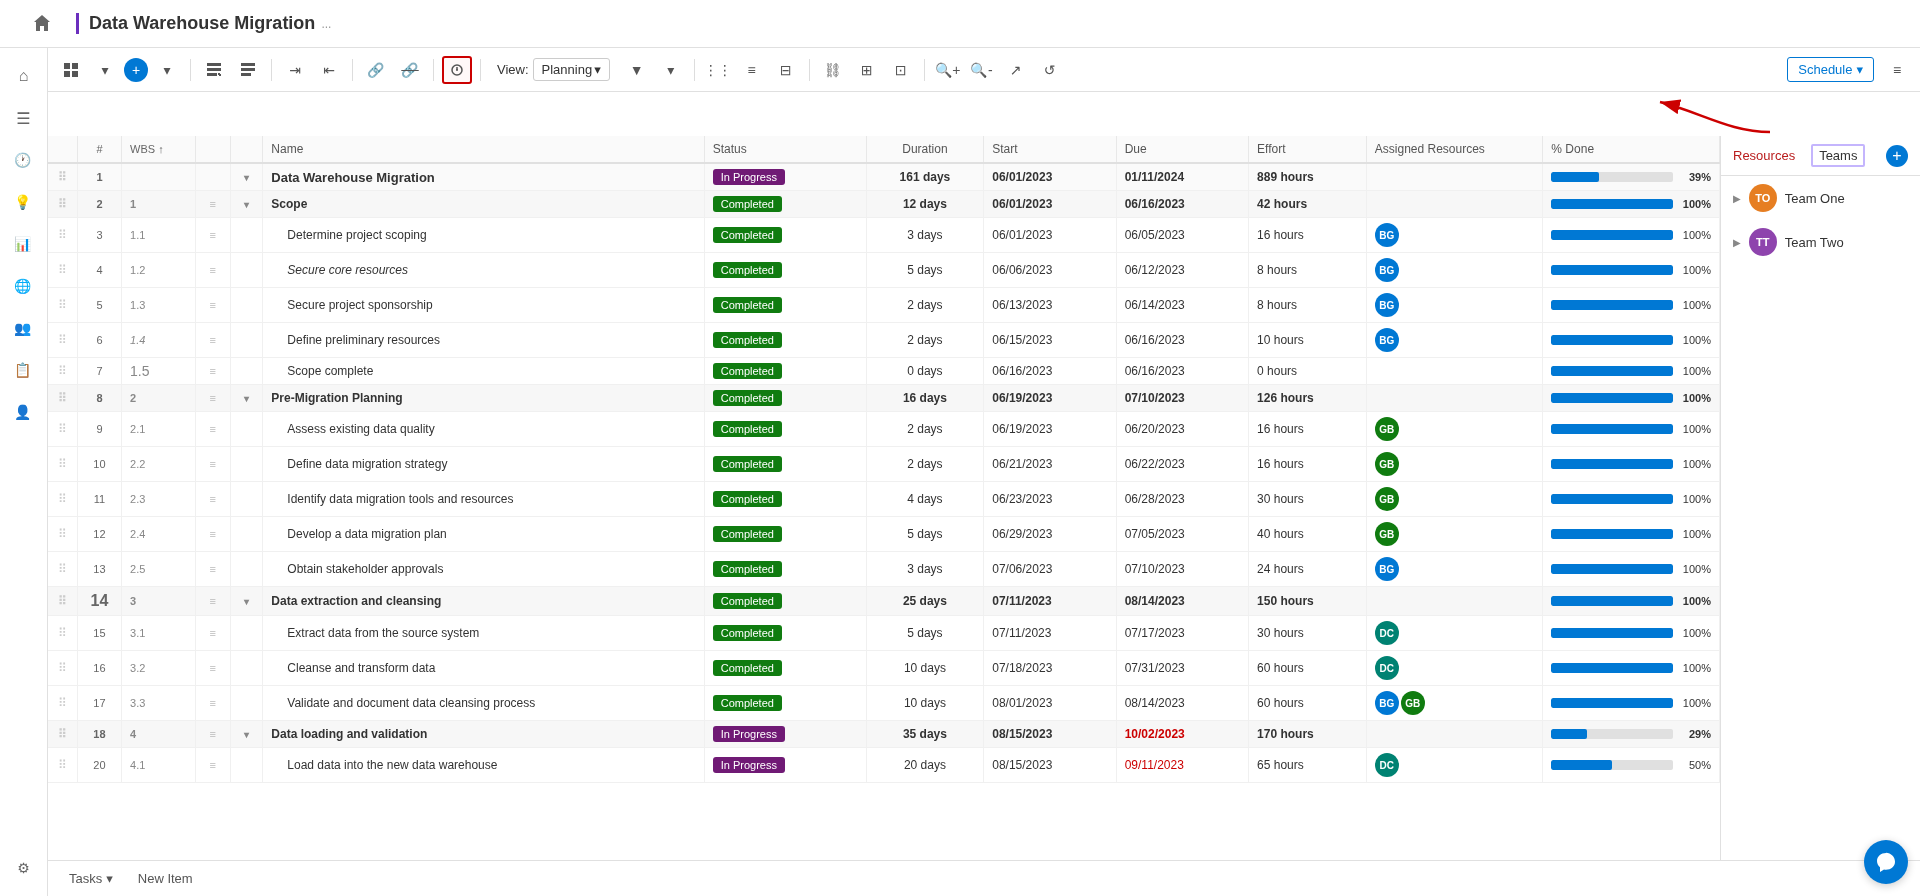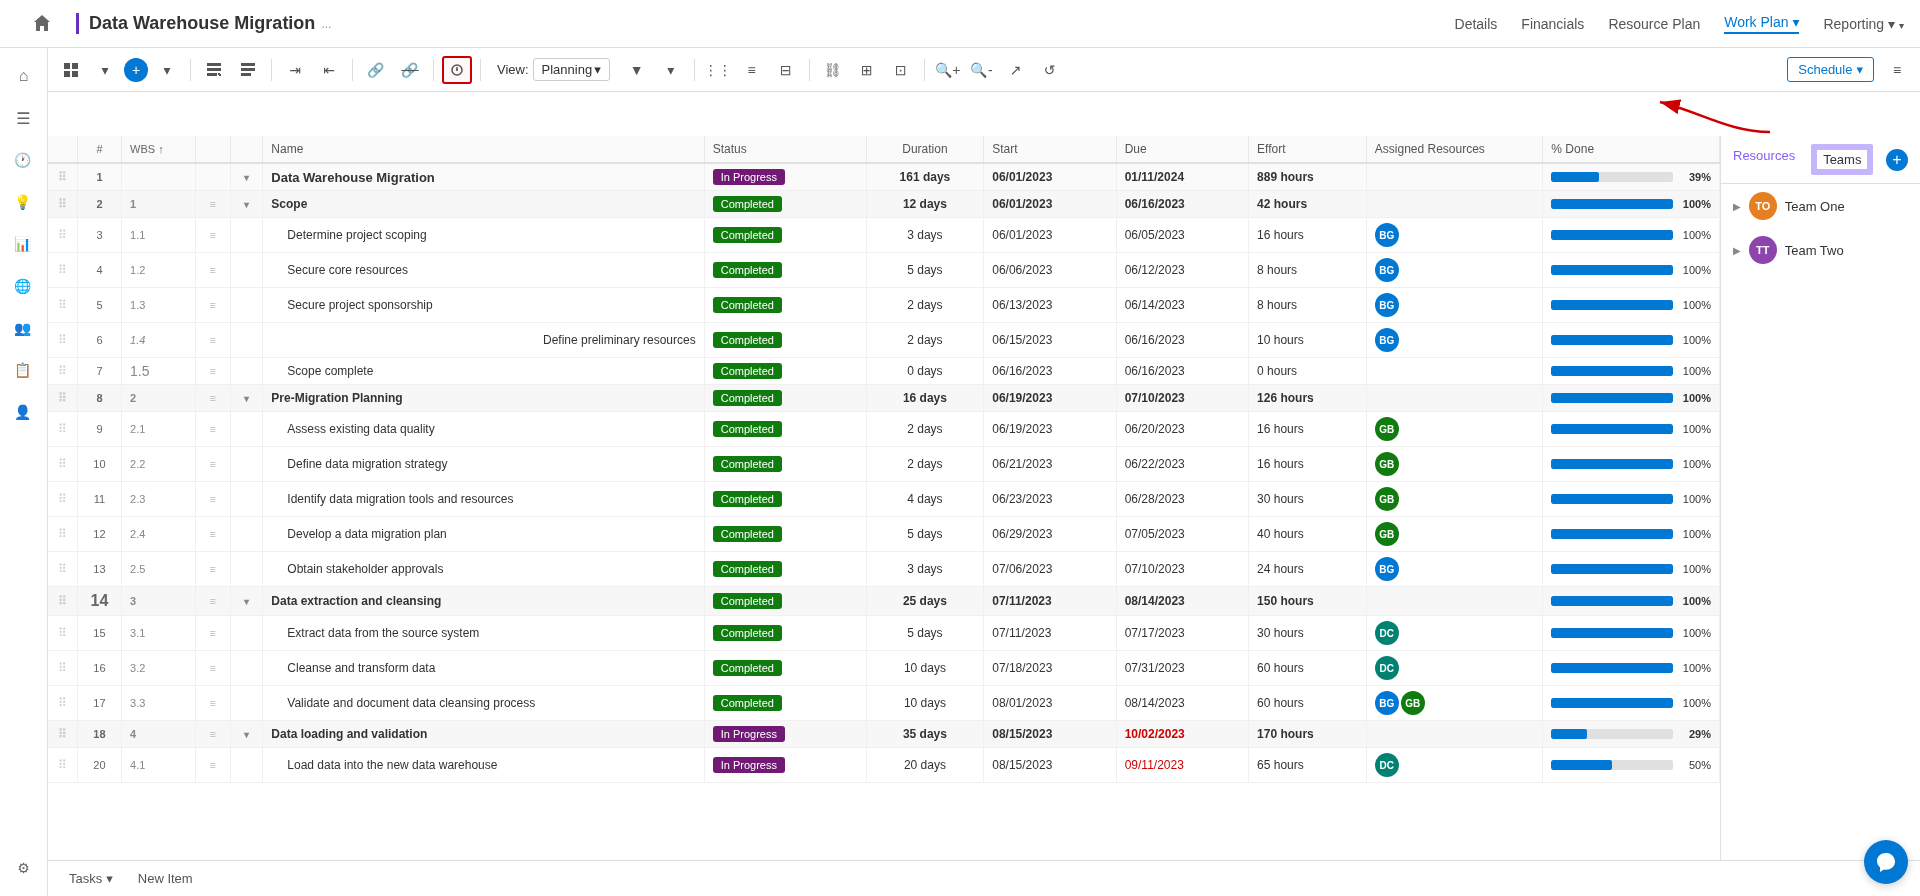--- a/index.html
+++ b/index.html
@@ -79,24 +79,24 @@
     }
     .right-panel-header {
       display: flex; align-items: center; justify-content: space-between;
       padding: 8px 12px; border-bottom: 1px solid #e0e0e0;
       position: sticky; top: 0; background: #fff; z-index: 5;
     }
     .right-panel-tabs {
       display: flex; gap: 16px;
     }
     .right-panel-tab {
-      font-size: 13px; color: #8b5cf6; cursor: pointer; padding: 4px 0;
+      font-size: 13px; color: #b91c1c; cursor: pointer; padding: 4px 0;
     }
     .right-panel-tab.teams-active {
-      color: #333; border: 6px solid #c4b5fd; padding: 2px 6px; border-radius: 2px;
+      color: #333; border: 2px solid #c4b5fd; padding: 2px 6px; border-radius: 2px;
     }
     .add-btn-circle {
       width: 22px; height: 22px; border-radius: 50%; background: #0078d4;
       color: white; display: flex; align-items: center; justify-content: center;
       font-size: 16px; cursor: pointer; font-weight: 300;
     }
 
     .team-item {
       display: flex; align-items: center; padding: 8px 12px;
       gap: 8px; cursor: pointer;
@@ -197,31 +197,20 @@
 
 <div class="top-nav">
   <div class="top-nav .nav-home">
     <svg width="20" height="20" viewBox="0 0 20 20" fill="#666">
       <path d="M10 2L2 9h2v9h4v-5h4v5h4V9h2z"></path>
     </svg>
   </div>
   <div style="display:flex;align-items:center;margin-left:8px;border-left:3px solid #6b2fbe;padding-left:10px;">
     <span style="font-size:18px;font-weight:600;color:#333;">Data Warehouse Migration</span>
     <span style="color:#999;margin-left:6px;font-size:12px;cursor:pointer;">...</span>
-  </div>
-  <div class="top-nav-right">
-    <a class="nav-item" style="color:#555;text-decoration:none;font-size:14px;cursor:pointer;">Details</a>
-    <a class="nav-item" style="color:#555;text-decoration:none;font-size:14px;cursor:pointer;">Financials</a>
-    <a class="nav-item" style="color:#555;text-decoration:none;font-size:14px;cursor:pointer;">Resource Plan</a>
-    <a class="nav-item active" style="color:#0078d4;text-decoration:none;font-size:14px;cursor:pointer;border-bottom:2px solid #0078d4;padding-bottom:2px;">
-      <span>Work Plan</span> ▾
-    </a>
-    <a class="nav-item reporting" style="color:#555;text-decoration:none;font-size:14px;cursor:pointer;">
-      <span>Reporting</span> ▾
-    </a>
   </div>
 </div>
 
 <div class="left-sidebar">
   <div class="sidebar-icon">⌂</div>
   <div class="sidebar-icon">☰</div>
   <div class="sidebar-icon" style="font-size:14px;">🕐</div>
   <div class="sidebar-icon" style="font-size:14px;">💡</div>
   <div class="sidebar-icon active" style="font-size:14px;color:#0078d4;">📊</div>
   <div class="sidebar-icon" style="font-size:14px;">🌐</div>
@@ -393,21 +382,21 @@
                 <span class="progress-pct">100%</span>
               </div>
             </td>
           </tr>
           <tr>
             <td class="col-drag"><span style="color:#ccc;cursor:grab;">⠿</span></td>
             <td class="col-num" style="font-size: 11px; color: rgb(102, 102, 102);">4</td>
             <td class="col-wbs" style="font-size: 11px; color: rgb(136, 136, 136); margin-top: 20px;">1.2</td>
             <td class="col-icon"><span style="color:#bbb;font-size:11px;">≡</span></td>
             <td class="col-collapse"></td>
-            <td class="col-name" style="padding-left: 24px;">Secure core resources</td>
+            <td class="col-name" style="padding-left: 24px; font-style: italic;">Secure core resources</td>
             <td class="col-status"><span class="status-badge status-completed">Completed</span></td>
             <td class="col-duration">5 days</td>
             <td class="col-start">06/06/2023</td>
             <td class="col-due">06/12/2023</td>
             <td class="col-effort">8 hours</td>
             <td class="col-resources"><span class="resource-avatar" style="background: rgb(0, 120, 212);">BG</span></td>
             <td class="col-pct">
               <div class="progress-bar-container">
                 <div class="progress-bar-bg">
                   <div class="progress-bar-fill" style="width: 100%;"></div>
@@ -437,21 +426,21 @@
                 <span class="progress-pct">100%</span>
               </div>
             </td>
           </tr>
           <tr>
             <td class="col-drag"><span style="color:#ccc;cursor:grab;">⠿</span></td>
             <td class="col-num" style="font-size: 11px; color: rgb(102, 102, 102);">6</td>
             <td class="col-wbs" style="font-size: 11px; color: rgb(136, 136, 136); font-style: italic;">1.4</td>
             <td class="col-icon"><span style="color:#bbb;font-size:11px;">≡</span></td>
             <td class="col-collapse"></td>
-            <td class="col-name" style="padding-left: 24px; text-align: right;">Define preliminary resources</td>
+            <td class="col-name" style="padding-left: 24px;">Define preliminary resources</td>
             <td class="col-status"><span class="status-badge status-completed">Completed</span></td>
             <td class="col-duration">2 days</td>
             <td class="col-start">06/15/2023</td>
             <td class="col-due">06/16/2023</td>
             <td class="col-effort">10 hours</td>
             <td class="col-resources"><span class="resource-avatar" style="background: rgb(0, 120, 212);">BG</span></td>
             <td class="col-pct">
               <div class="progress-bar-container">
                 <div class="progress-bar-bg">
                   <div class="progress-bar-fill" style="width: 100%;"></div>

